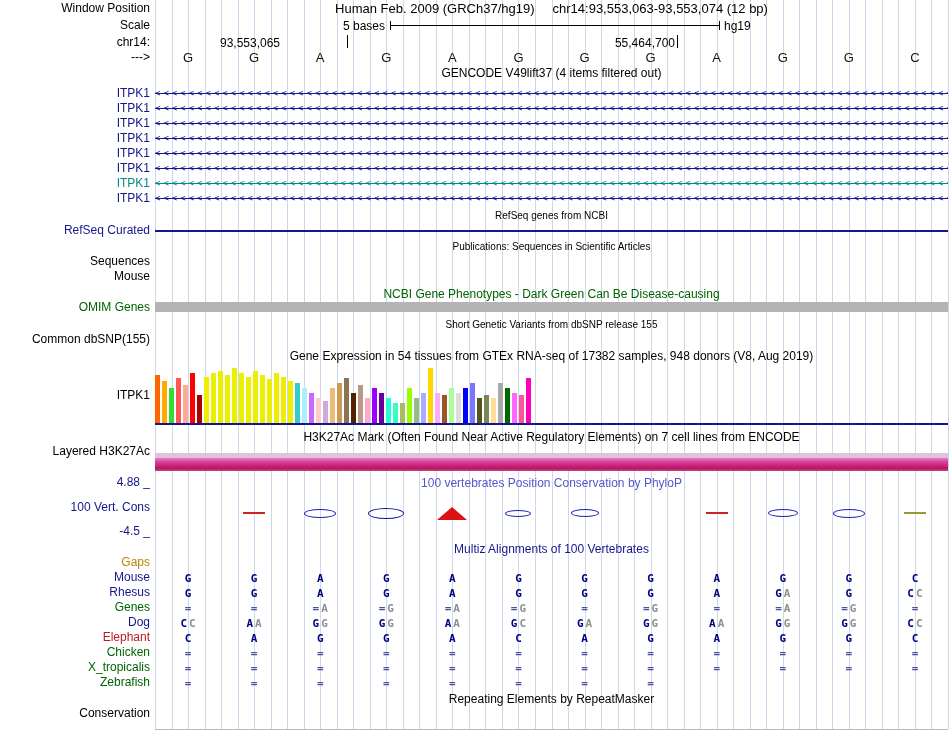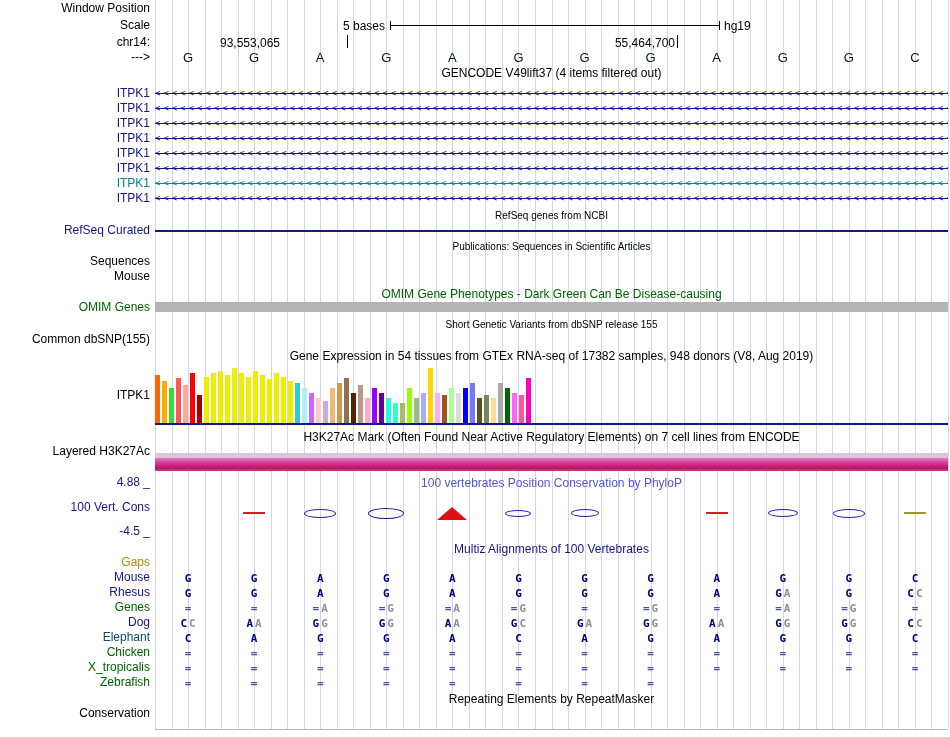--- a/index.html
+++ b/index.html
@@ -113,29 +113,33 @@
     <div class="lbl" style="top:445px">Layered H3K27Ac</div>
     <div class="lbl blue" style="top:476px">4.88 _</div>
     <div class="lbl blue" style="top:501px">100 Vert. Cons</div>
     <div class="lbl blue" style="top:525px">-4.5 _</div>
     <div id="multiz-labels">
         <div class="lbl" style="top: 556px; color: rgb(184, 134, 11);">Gaps</div>
         <div class="lbl" style="top: 571px; color: rgb(21, 21, 140);">Mouse</div>
         <div class="lbl" style="top: 586px; color: rgb(21, 21, 140);">Rhesus</div>
         <div class="lbl" style="top: 601px; color: rgb(0, 100, 0);">Genes</div>
         <div class="lbl" style="top: 616px; color: rgb(21, 21, 140);">Dog</div>
-        <div class="lbl" style="top: 631px; color: #0c4a6e;">Elephant</div>
+        <div class="lbl" style="top: 631px; color: #b91c1c;">Elephant</div>
         <div class="lbl" style="top: 646px; color: rgb(0, 100, 0);">Chicken</div>
         <div class="lbl" style="top: 661px; color: rgb(0, 100, 0);">X_tropicalis</div>
         <div class="lbl" style="top: 676px; color: rgb(0, 100, 0);">Zebrafish</div>
       </div>
     <div class="lbl" style="top:707px">Conservation</div>
   </div>
 
   <div class="main">
+    <div class="ctitle t13" style="top:2px;display:flex;justify-content:center;gap:18px">
+      <span>Human Feb. 2009 (GRCh37/hg19)</span>
+      <span>chr14:93,553,063-93,553,074 (12 bp)</span>
+    </div>
 
     <div class="abs" style="top:19px;left:0;width:230px;text-align:right;font-size:12px">5 bases</div>
     <div class="scalebar" style="top:21px;left:235px;width:328px"></div>
     <div class="abs" style="top:19px;left:569px;font-size:12px">hg19</div>
 
     <div class="abs" style="top:36px;left:0;width:190px;text-align:center;font-size:12px">93,553,065</div>
     <div class="rtick" style="top:35px;left:192px"></div>
     <div class="abs" style="top:36px;left:330px;width:190px;text-align:right;font-size:12px">55,464,700</div>
     <div class="rtick" style="top:35px;left:522px"></div>
 
@@ -188,21 +192,21 @@
           <div class="gl2"></div>
           <div class="arrows">&lt;&lt;&lt;&lt;&lt;&lt;&lt;&lt;&lt;&lt;&lt;&lt;&lt;&lt;&lt;&lt;&lt;&lt;&lt;&lt;&lt;&lt;&lt;&lt;&lt;&lt;&lt;&lt;&lt;&lt;&lt;&lt;&lt;&lt;&lt;&lt;&lt;&lt;&lt;&lt;&lt;&lt;&lt;&lt;&lt;&lt;&lt;&lt;&lt;&lt;&lt;&lt;&lt;&lt;&lt;&lt;&lt;&lt;&lt;&lt;&lt;&lt;&lt;&lt;&lt;&lt;&lt;&lt;&lt;&lt;&lt;&lt;&lt;&lt;&lt;&lt;&lt;&lt;&lt;&lt;&lt;&lt;&lt;&lt;&lt;&lt;&lt;&lt;&lt;&lt;&lt;&lt;&lt;&lt;&lt;&lt;&lt;&lt;&lt;&lt;&lt;&lt;&lt;&lt;&lt;&lt;&lt;&lt;&lt;&lt;</div>
         </div>
       </div>
 
     <div class="ctitle small" style="top:210px">RefSeq genes from NCBI</div>
     <div class="abs" style="top:230px;left:0;width:100%;height:2px;background:#15158c"></div>
 
     <div class="ctitle small" style="top:241px">Publications: Sequences in Scientific Articles</div>
 
-    <div class="ctitle green" style="top:288px">OMIM Gene Phenotypes - Dark Green Can Be Disease-causing</div>
+    <div class="ctitle green" style="top:288px">NCBI Gene Phenotypes - Dark Green Can Be Disease-causing</div>
     <div class="abs" style="top:302px;left:0;width:100%;height:10px;background:#b4b4b4"></div>
 
     <div class="ctitle small" style="top:319px">Short Genetic Variants from dbSNP release 155</div>
 
     <div class="ctitle" style="top:350px">Gene Expression in 54 tissues from GTEx RNA-seq of 17382 samples, 948 donors (V8, Aug 2019)</div>
     <div id="gtex-bars">
         <div class="bar" style="left: 0px; top: 375px; height: 48px; background: rgb(255, 102, 0);"></div>
         <div class="bar" style="left: 7px; top: 381px; height: 42px; background: rgb(255, 170, 0);"></div>
         <div class="bar" style="left: 14px; top: 388px; height: 35px; background: rgb(51, 221, 51);"></div>
         <div class="bar" style="left: 21px; top: 378px; height: 45px; background: rgb(255, 85, 85);"></div>

